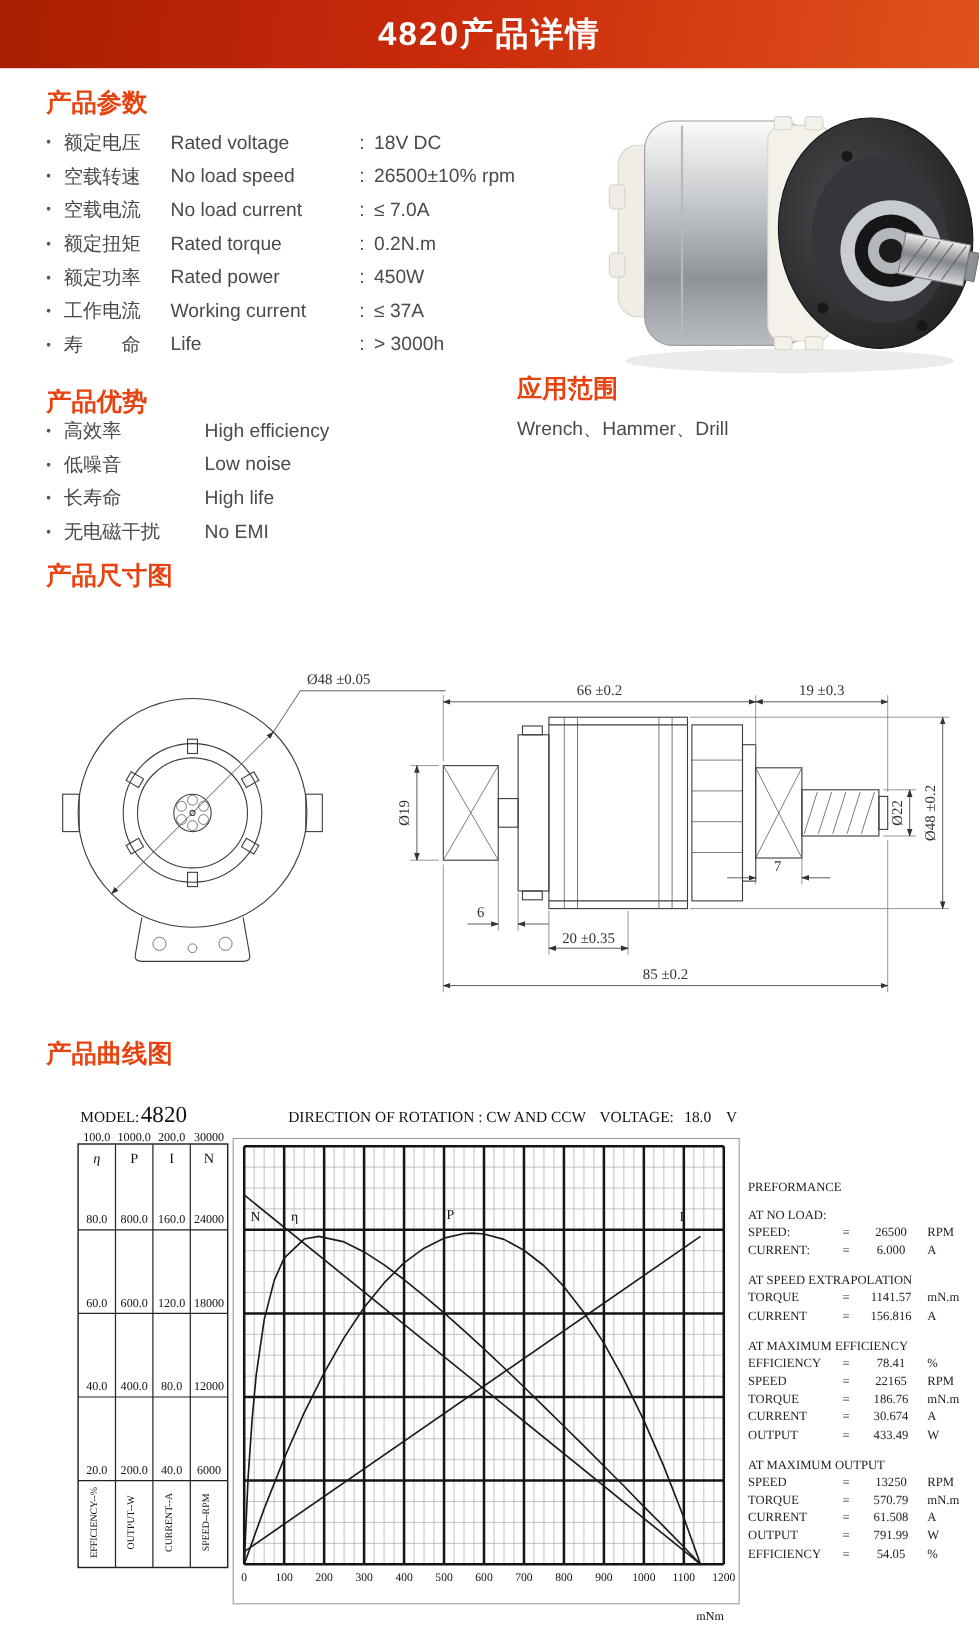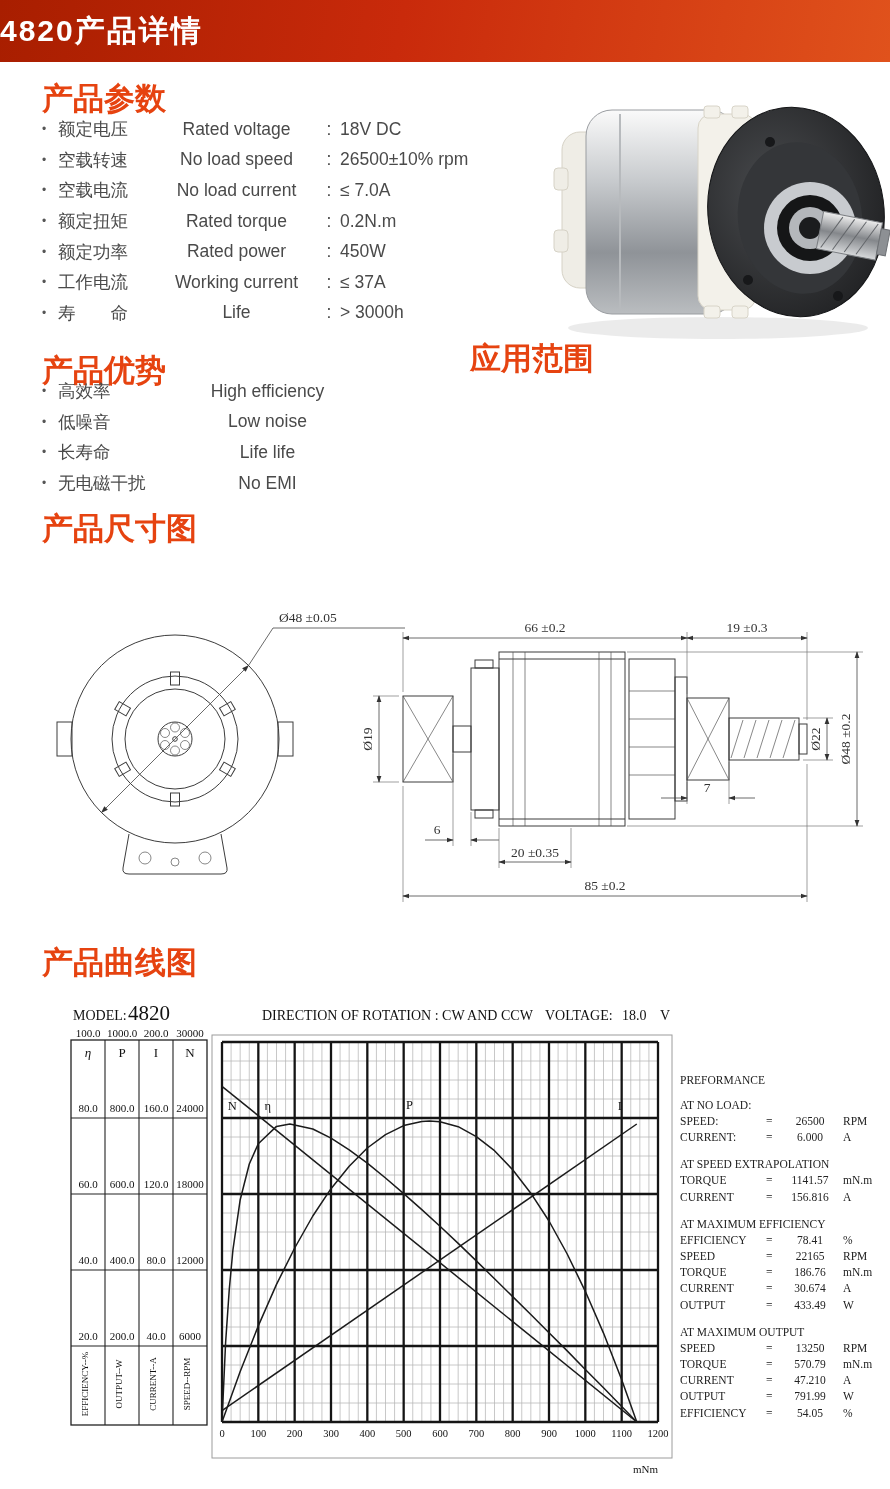--- a/index.html
+++ b/index.html
@@ -1,27 +1,27 @@
 <!DOCTYPE html>
 <html style="--accent: #e64310; --g0: #a81e00; --g1: #c92a0b; --g2: #e0521c;"><head>
 <meta charset="utf-8">
 <style>
   :root{ --accent:#e64310; --g0:#a81e00; --g1:#c92a0b; --g2:#e0521c; }
   html,body{margin:0;padding:0;background:#fff;}
   #page{position:relative;width:890px;height:1489px;margin:0 auto;background:#fff;
         font-family:"Liberation Sans",sans-serif;overflow:hidden;}
   .banner{position:absolute;top:0;left:0;width:890px;height:62px;
           background:linear-gradient(100deg,var(--g0) 0%,var(--g1) 45%,var(--g2) 100%);
-          display:flex;align-items:center;}
+          display:flex;align-items:center;justify-content:center;}
   .banner h1{margin:0;color:#fff;font-size:30px;font-weight:bold;letter-spacing:2px;}
-  .sec{position:absolute;left:42px;margin:0;font-size:31px;color:var(--accent);font-weight:bold;}
+  .sec{position:absolute;left:42px;margin:0;font-size:23px;color:var(--accent);font-weight:bold;}
   .param-list{position:absolute;left:42px;top:114px;}
   .prow{display:flex;align-items:center;height:30.6px;font-size:17.5px;color:#4a4a4a;}
   .bullet{width:16px;font-size:12px;color:#555;}
-  .cn{width:97px;} .en{width:163px;text-align:center;} .colsep{width:22px;text-align:center;} 
+  .cn{width:97px;} .en{width:163px;} .colsep{width:22px;text-align:center;} 
   .adv-list{position:absolute;left:42px;top:376px;}
   .cn2{width:128px;}
   .app-lines{position:absolute;left:470px;top:374px;font-size:17.5px;color:#4a4a4a;line-height:30.5px;}
   .photo{position:absolute;left:548px;top:80px;width:342px;height:262px;}
   .drawing{position:absolute;left:25px;top:546px;width:850px;height:385px;}
   .drawing .ln{stroke:#3c3c3c;stroke-width:1;fill:none;}
   .drawing .thin{stroke:#555;stroke-width:.7;fill:none;}
   .drawing .dim{stroke:#444;stroke-width:.8;fill:none;}
   .drawing .ext{stroke:#777;stroke-width:.7;fill:none;}
   .drawing text{font-family:"Liberation Serif",serif;font-size:13.5px;fill:#333;}
@@ -168,31 +168,32 @@
       <span class="en">High efficiency</span>
     </div>
     <div class="prow">
       <span class="bullet">•</span>
       <span class="cn2">低噪音</span>
       <span class="en">Low noise</span>
     </div>
     <div class="prow">
       <span class="bullet">•</span>
       <span class="cn2">长寿命</span>
-      <span class="en">Life life</span>
+      <span class="en">High life</span>
     </div>
     <div class="prow">
       <span class="bullet">•</span>
       <span class="cn2">无电磁干扰</span>
       <span class="en">No EMI</span>
     </div>
   </div>
 
   <h2 class="sec" style="top:338px;left:470px">应用范围</h2>
   <div class="app-lines">
+    <div>Wrench、Hammer、Drill</div>
   </div>
 
   <h2 class="sec" style="top:508px">产品尺寸图</h2>
 
   <div class="drawing">
     <svg width="850" height="385" viewBox="0 0 850 385">
       <defs>
         <marker id="ar" viewBox="0 0 10 10" refX="9" refY="5" markerWidth="9" markerHeight="9" orient="auto-start-reverse">
           <path d="M0 1.5L10 5L0 8.5z" fill="#333"></path>
         </marker>
@@ -477,21 +478,21 @@
         </div>
         <div class="perf-row">
           <span class="pl">TORQUE</span>
           <span class="pe">=</span>
           <span class="pv">570.79</span>
           <span class="pu">mN.m</span>
         </div>
         <div class="perf-row">
           <span class="pl">CURRENT</span>
           <span class="pe">=</span>
-          <span class="pv">47.210</span>
+          <span class="pv">61.508</span>
           <span class="pu">A</span>
         </div>
         <div class="perf-row">
           <span class="pl">OUTPUT</span>
           <span class="pe">=</span>
           <span class="pv">791.99</span>
           <span class="pu">W</span>
         </div>
         <div class="perf-row">
           <span class="pl">EFFICIENCY</span>

